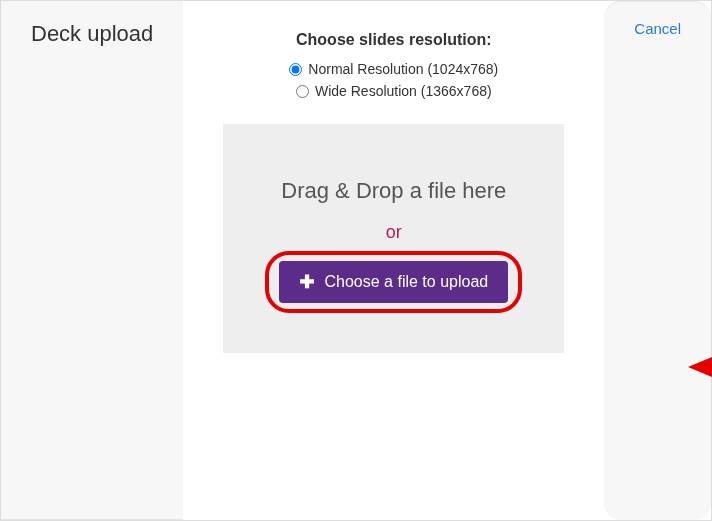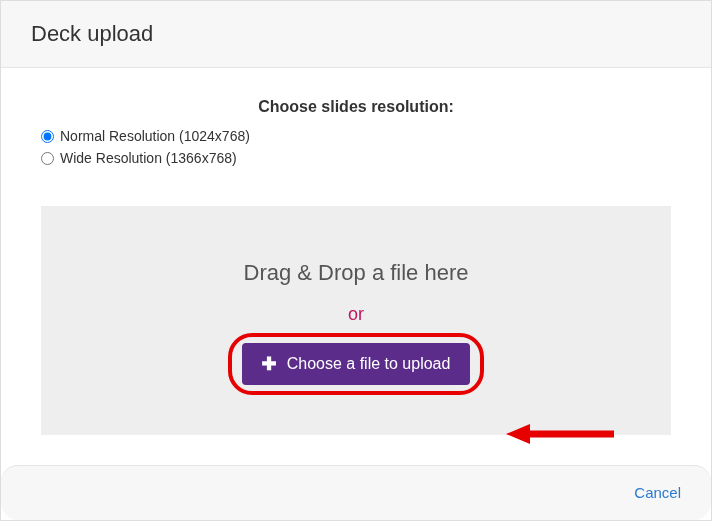--- a/index.html
+++ b/index.html
@@ -12,51 +12,52 @@
       background: #fff;
       width: 712px;
       height: 521px;
     }
     .modal {
       width: 712px;
       height: 521px;
       border: 1px solid #ddd;
       background: #fff;
       display: flex;
-      flex-direction: column;
+      flex-direction: row;
     }
     .modal-header {
       background: #f7f7f7;
       padding: 20px 30px;
       border-bottom: 1px solid #e5e5e5;
     }
     .modal-title {
       font-size: 22px;
       font-weight: 400;
       color: #333;
     }
     .modal-body {
       flex: 1;
       padding: 30px 40px 20px 40px;
       background: #fff;
       position: relative;
     }
     .resolution-section {
       text-align: center;
-      margin-bottom: 40px;
+      margin-bottom: 25px;
     }
     .resolution-heading {
       font-size: 16px;
       font-weight: bold;
       color: #333;
       margin-bottom: 12px;
     }
     .radio-row {
       display: flex;
       align-items: center;
+      justify-content: center;
       margin-bottom: 6px;
       font-size: 14px;
       color: #333;
     }
     .radio-row input[type="radio"] {
       margin-right: 6px;
     }
     .dropzone {
       background: #eeeeee;
       padding: 54px 20px 50px 20px;

